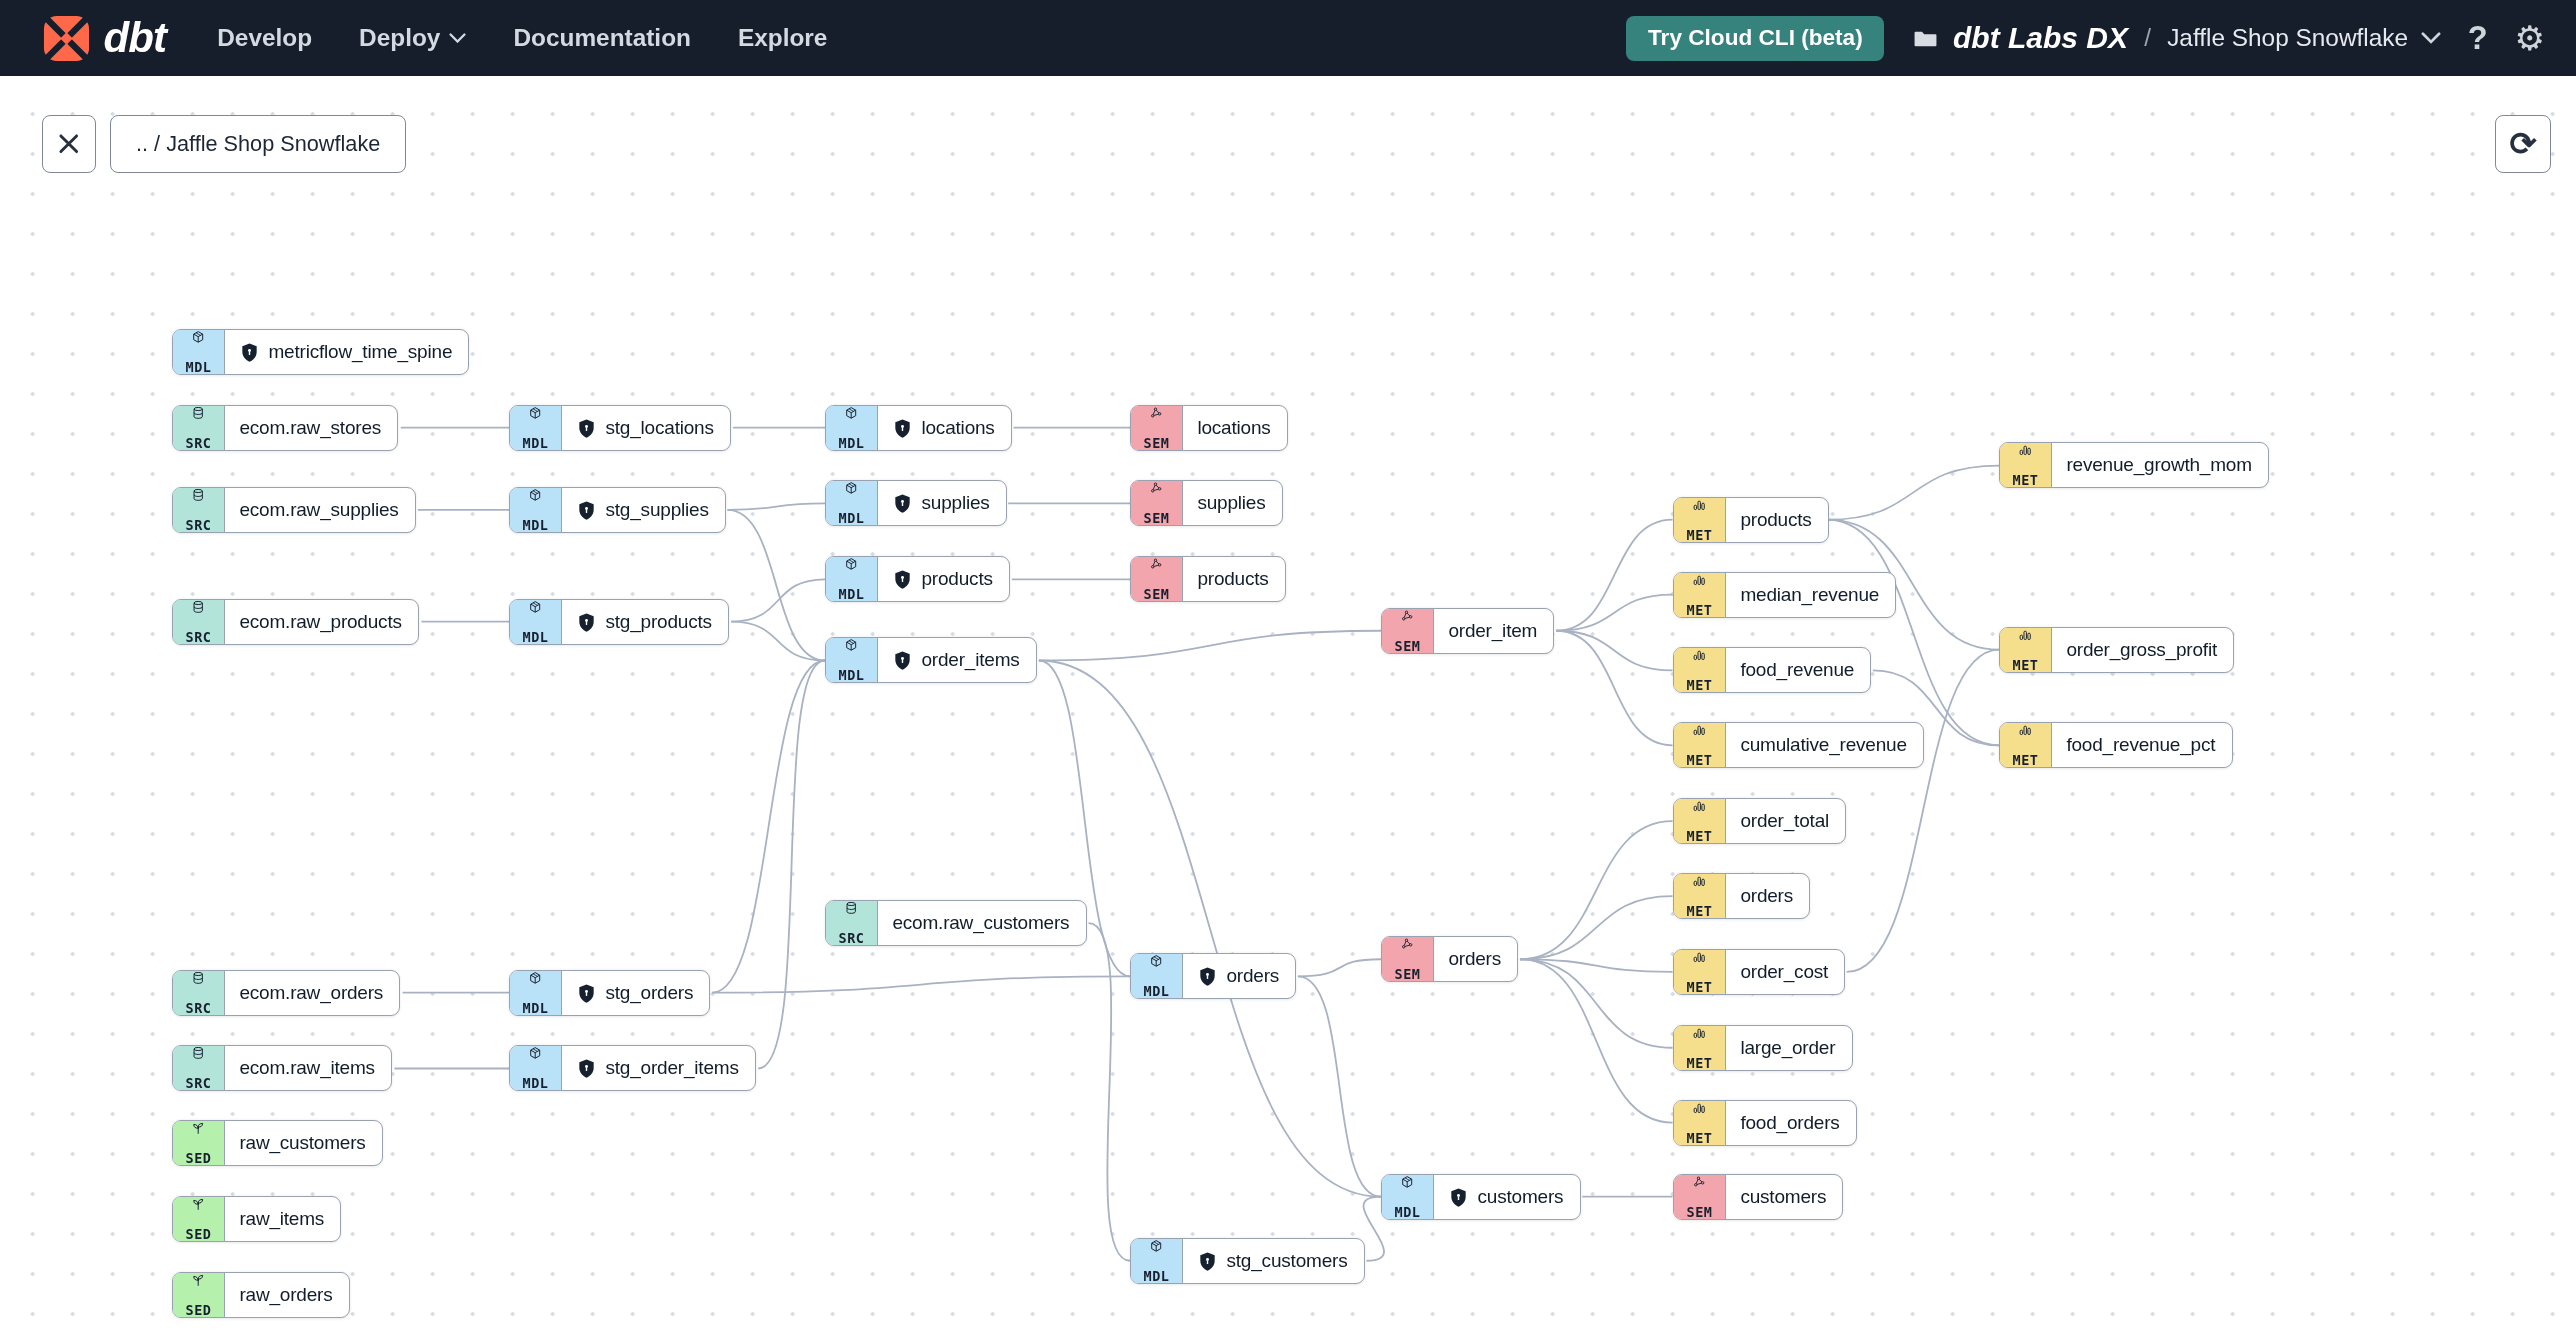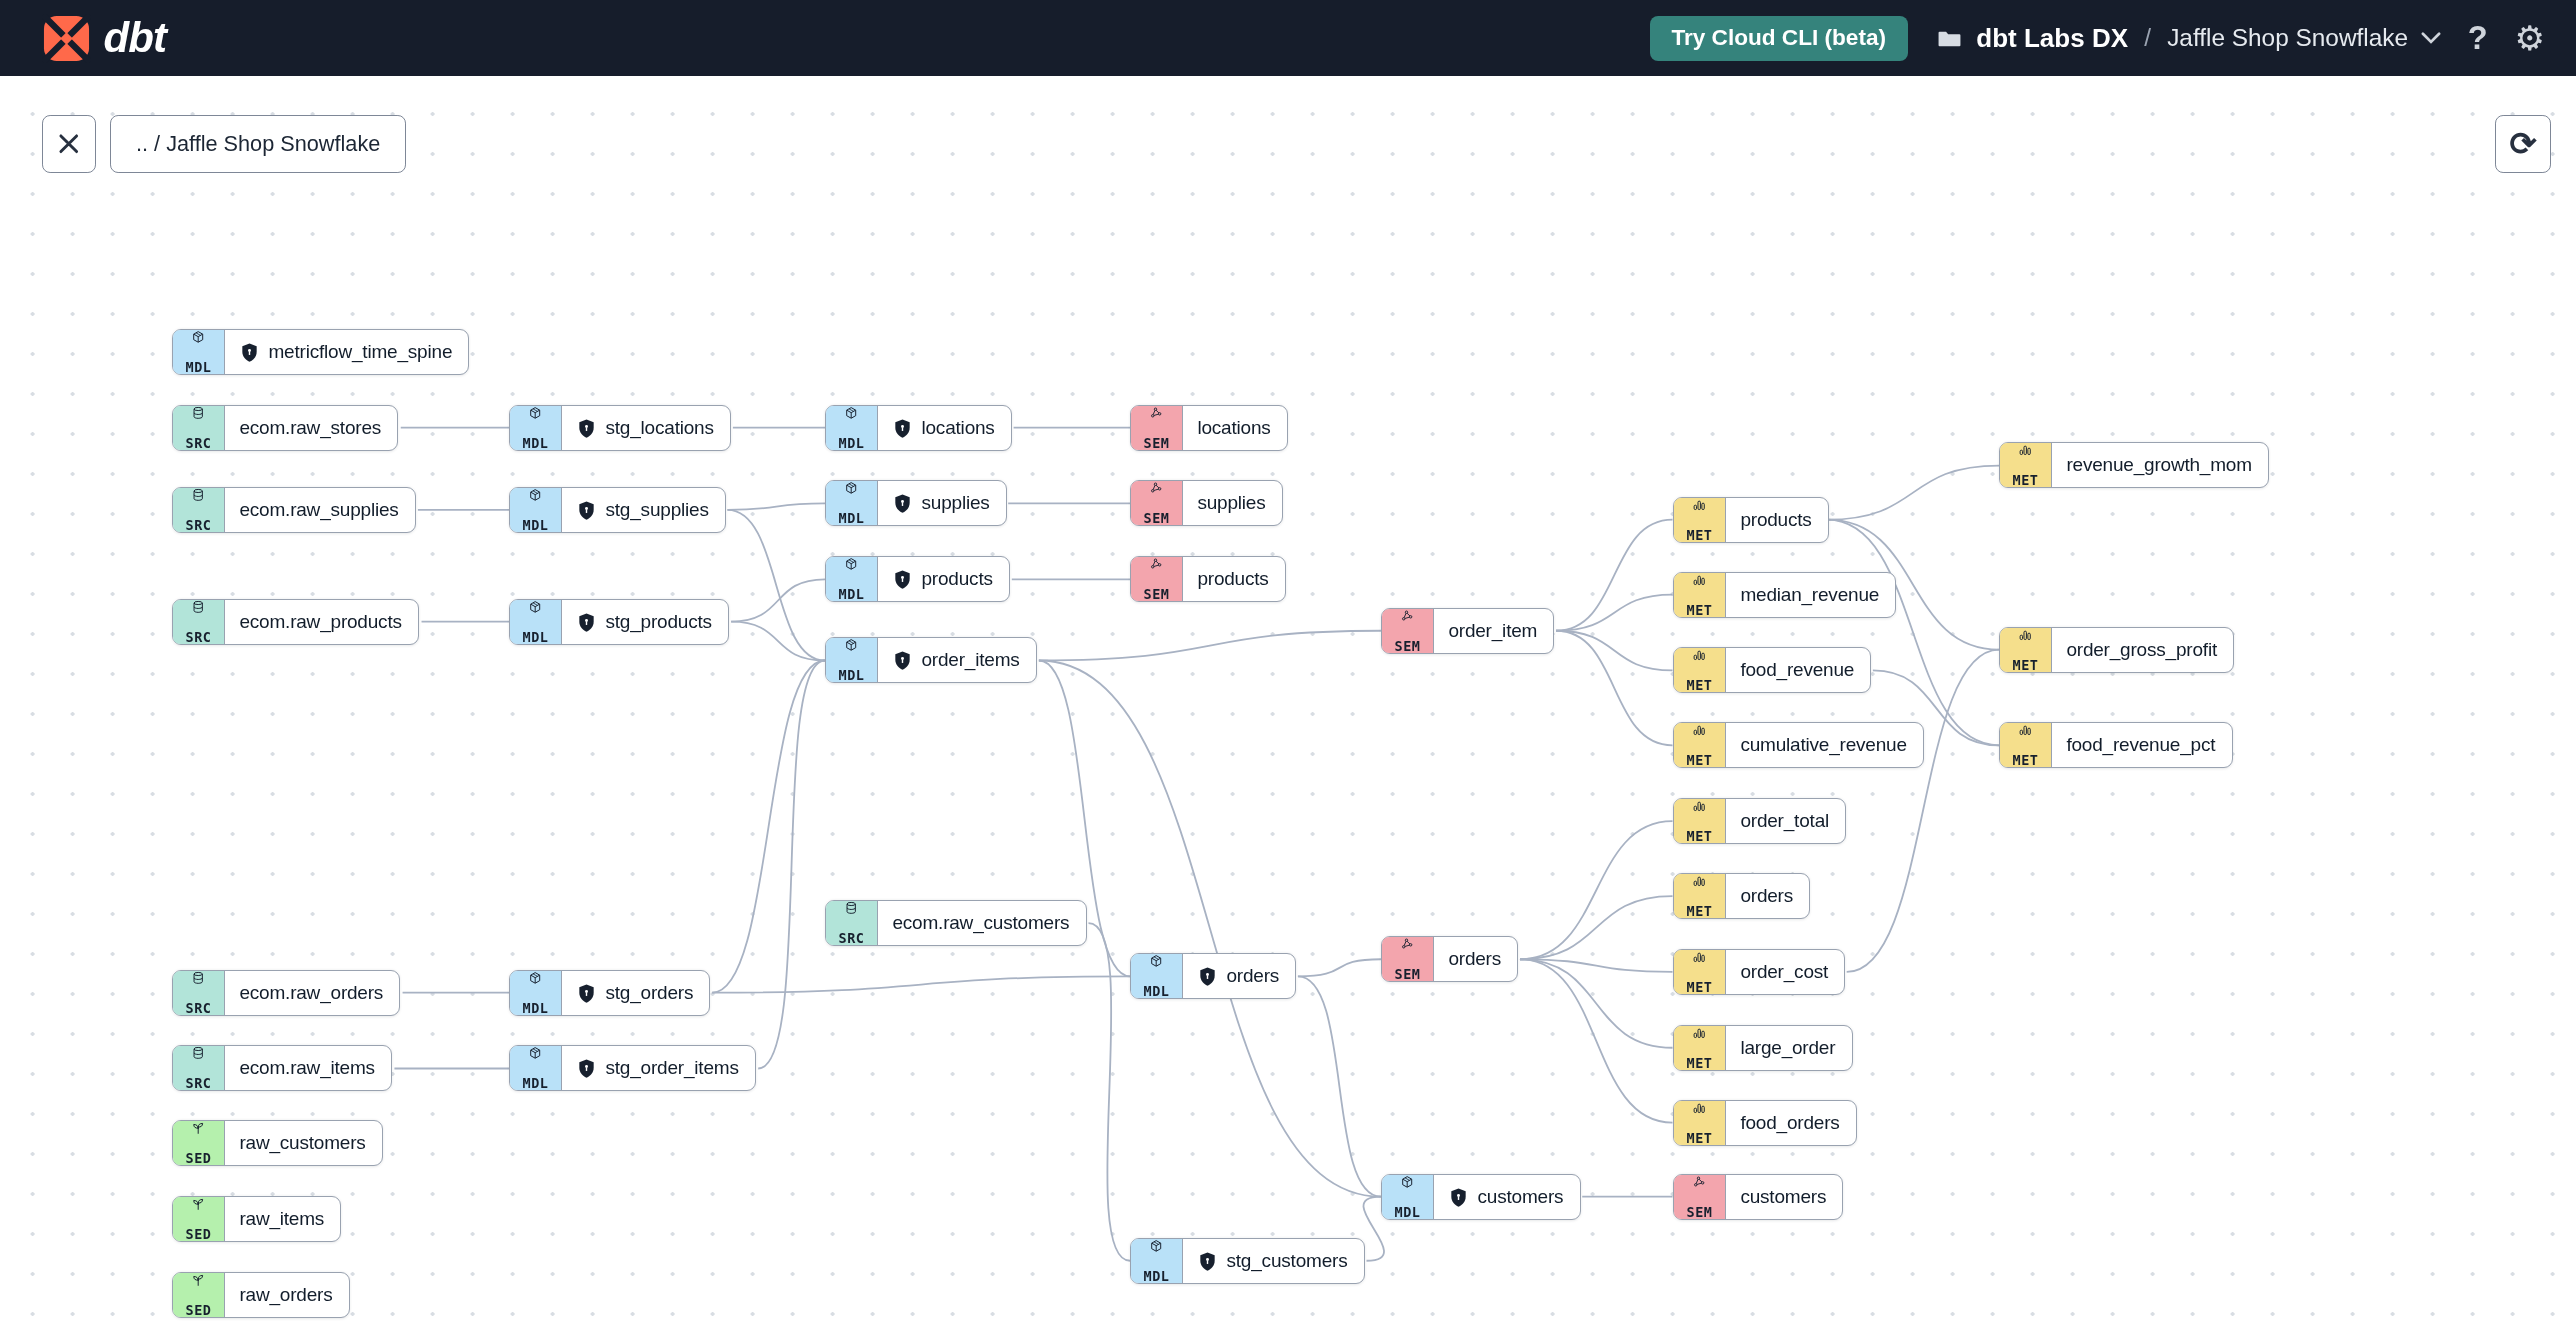--- a/index.html
+++ b/index.html
@@ -12,21 +12,21 @@
   .logo-wrap { display:flex; align-items:center; gap:12.6px; margin-right:51px; cursor:pointer; }
   .logo-text { color:#fff; font-size:42px; font-weight:700; letter-spacing:-0.9px;font-style:italic; }
   .nav-items { display:flex; align-items:center; gap:47px; }
   .nav-item { color:#d4dae2; font-size:24.4px; font-weight:600; display:flex;
               align-items:center; gap:9px; cursor:pointer; }
   .nav-right { margin-left:auto; display:flex; align-items:center; gap:27px; }
   .cta-btn { background:#35837c; color:#fff; border:none; border-radius:8.1px;
              font-size:22.6px; font-weight:600; height:45px; padding:0 21.7px;
              font-family:"Liberation Sans",sans-serif; cursor:pointer; }
   .proj-group { display:flex; align-items:center; gap:12.6px; color:#e6eaef; }
-  .acct { color:#fff; font-size:26px; font-weight:700; }
+  .acct { color:#fff; font-size:30px; font-weight:700;font-style:italic; }
   .sep { color:#9aa3b1; font-size:24.4px; padding:0 3.6px; }
   .proj { color:#e6eaef; font-size:24.4px; font-weight:400; }
   .icon-btn { color:#cfd4db; font-size:34px; line-height:1; cursor:pointer;
               display:flex; align-items:center; }
   .help-btn { font-size:32.5px; font-weight:700; }
 
   
   .canvas { position:relative; width:2576px; height:1262px; background:#fff;
             background-image:radial-gradient(#d8dde3 1.8px, transparent 2px);
             background-size:40px 40px; background-position:12.6px 18px; }
@@ -77,20 +77,28 @@
 
 <header class="topnav">
   <div class="logo-wrap">
     <svg width="49" height="49" viewBox="0 0 100 100">
       <rect x="4" y="4" width="92" height="92" rx="26" fill="#ff694a"></rect>
       <path d="M2 2 L98 98 M98 2 L2 98" stroke="#161d2b" stroke-width="13"></path>
       <rect x="41" y="41" width="18" height="18" transform="rotate(45 50 50)" fill="#ff694a"></rect>
     </svg>
     <span class="logo-text">dbt</span>
   </div>
+  <nav class="nav-items" id="nav-items">
+      <span class="nav-item">Develop</span>
+      <span class="nav-item">Deploy<svg width="17" height="10.8" viewBox="0 0 22 14">
+          <path d="M2 2l9 9 9-9" fill="none" stroke="#d4dae2" stroke-width="3" stroke-linecap="round"></path>
+        </svg></span>
+      <span class="nav-item">Documentation</span>
+      <span class="nav-item">Explore</span>
+    </nav>
   <div class="nav-right">
     <button class="cta-btn">Try Cloud CLI (beta)</button>
     <div class="proj-group">
       <svg width="29" height="25" viewBox="0 0 24 24">
         <path fill="#d7dce3" d="M2.5 5.5h6.2l2 2.3h10.8a1 1 0 0 1 1 1v9.7a1 1 0 0 1-1 1h-19a1 1 0 0 1-1-1v-12a1 1 0 0 1 1-1z"></path>
       </svg>
       <span class="acct">dbt Labs DX</span>
       <span class="sep">/</span>
       <span class="proj">Jaffle Shop Snowflake</span>
       <svg width="20" height="12.6" viewBox="0 0 22 14">

